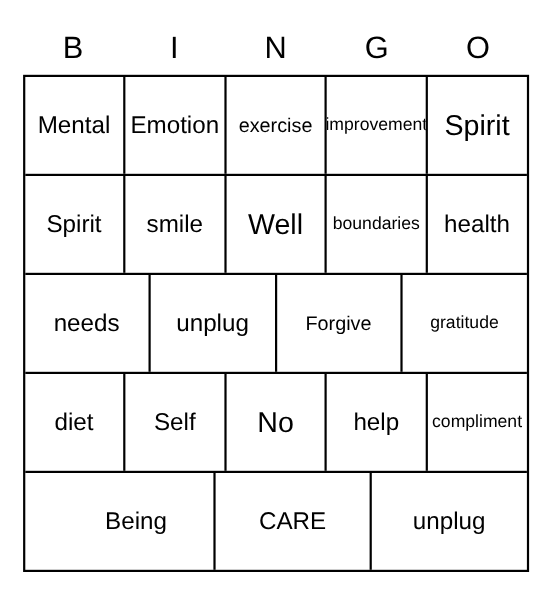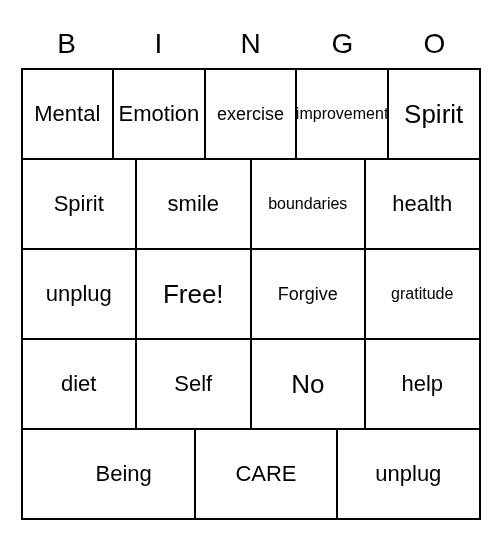--- a/index.html
+++ b/index.html
@@ -125,32 +125,35 @@
         </div>
       </div>
       <div class="bingo-row">
         <div class="bingo-cell">
           <span class="cell-text size-large">Spirit</span>
         </div>
         <div class="bingo-cell">
           <span class="cell-text size-large">smile</span>
         </div>
         <div class="bingo-cell">
+          <span class="cell-text size-xlarge">Well</span>
+        </div>
+        <div class="bingo-cell">
           <span class="cell-text size-small">boundaries</span>
         </div>
         <div class="bingo-cell">
           <span class="cell-text size-large">health</span>
         </div>
       </div>
       <div class="bingo-row">
         <div class="bingo-cell">
-          <span class="cell-text size-large">unplug</span>
+          <span class="cell-text size-large">needs</span>
         </div>
         <div class="bingo-cell">
-          <span class="cell-text size-xlarge">Free!</span>
+          <span class="cell-text size-large">unplug</span>
         </div>
         <div class="bingo-cell">
           <span class="cell-text size-medium">Forgive</span>
         </div>
         <div class="bingo-cell">
           <span class="cell-text size-small">gratitude</span>
         </div>
       </div>
       <div class="bingo-row">
         <div class="bingo-cell">
@@ -158,20 +161,23 @@
         </div>
         <div class="bingo-cell">
           <span class="cell-text size-large">Self</span>
         </div>
         <div class="bingo-cell">
           <span class="cell-text size-xlarge">No</span>
         </div>
         <div class="bingo-cell">
           <span class="cell-text size-large">help</span>
         </div>
+        <div class="bingo-cell">
+          <span class="cell-text size-small">compliment</span>
+        </div>
       </div>
       <div class="bingo-row">
         <div class="bingo-cell">
           <span class="cell-text size-large">Being</span>
         </div>
         <div class="bingo-cell">
           <span class="cell-text size-large">CARE</span>
         </div>
         <div class="bingo-cell">
           <span class="cell-text size-large">unplug</span>

